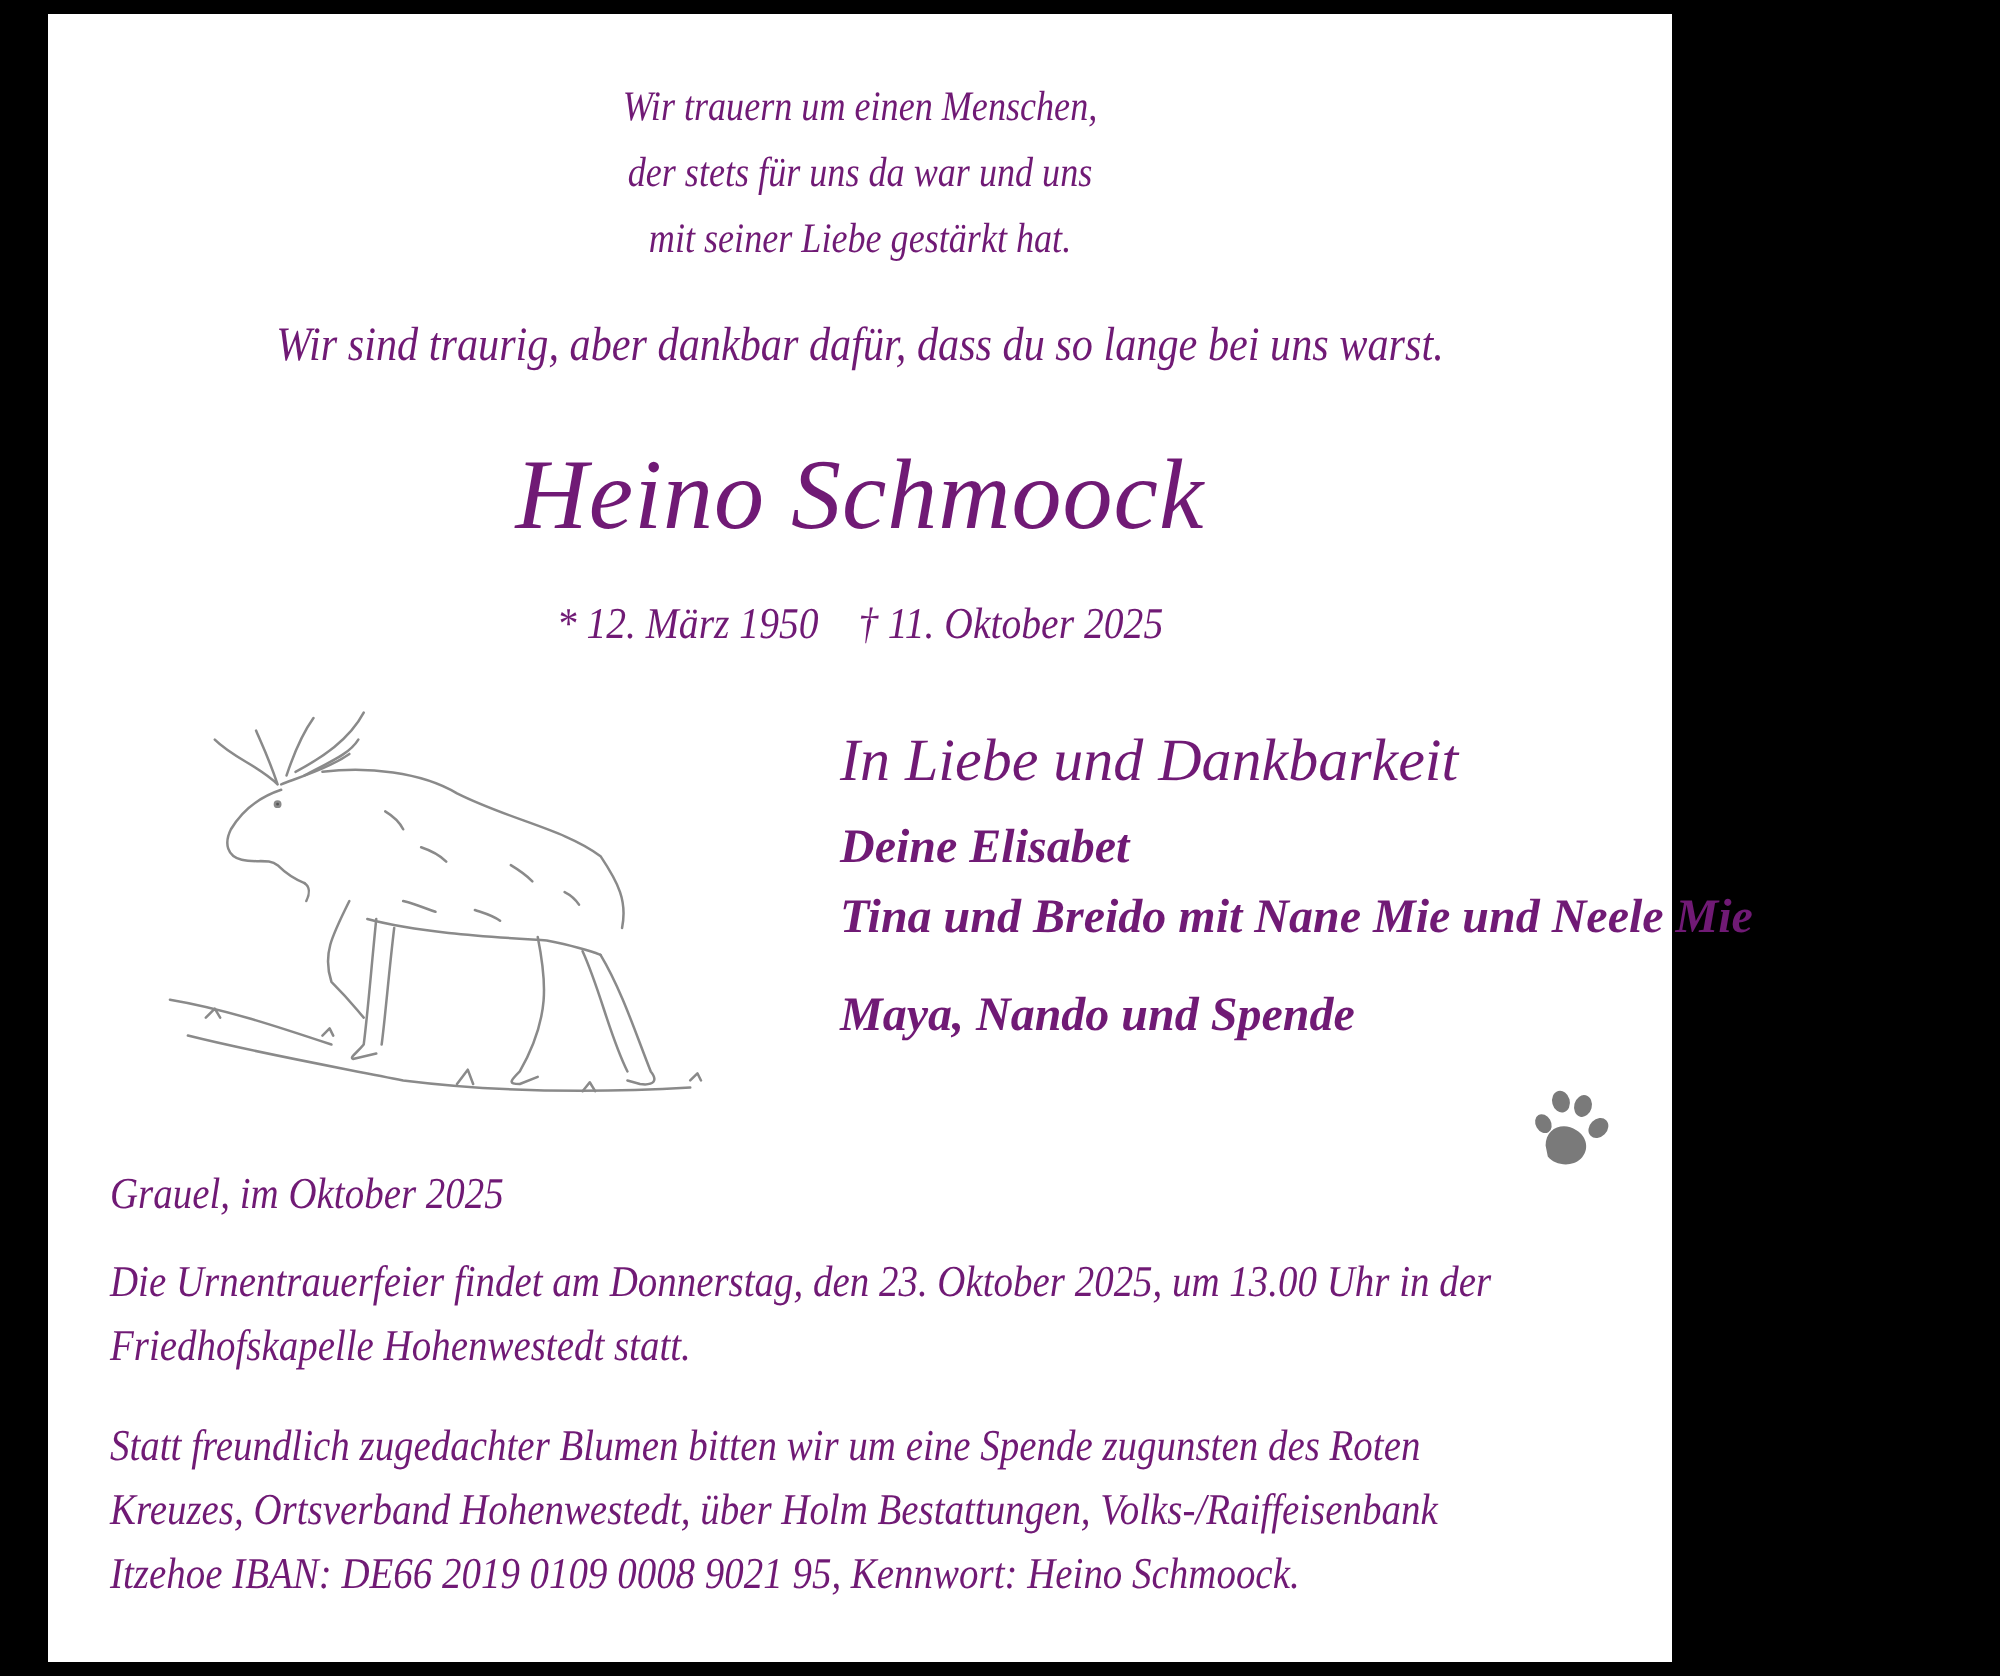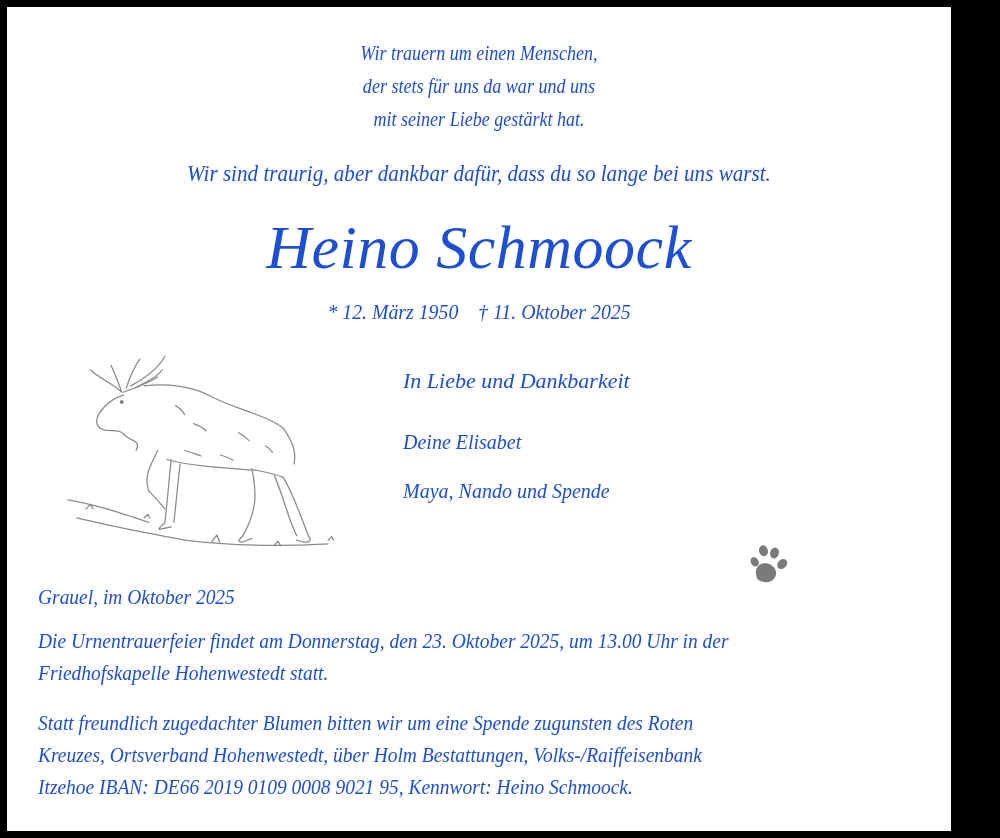--- a/index.html
+++ b/index.html
@@ -1,33 +1,33 @@
 <!DOCTYPE html>
 <html><head>
 <meta charset="utf-8">
 <style>
   html, body { margin: 0; padding: 0; background: #000; }
   body { width: 1000px; height: 838px; position: relative; overflow: hidden; }
   .card {
-    position: absolute; left: 7px; top: 7px; width: 944px; height: 824px;
-    background: #fff; color: #1d4ed8;
+    position: absolute; left: 24px; top: 7px; width: 812px; height: 824px;
+    background: #fff; color: #701a75;
     font-family: "Liberation Serif", "DejaVu Serif", serif; font-style: italic;
   }
   .abs { position: absolute; white-space: nowrap; }
   .center { left: 0; right: 0; text-align: center; }
   .poem { top: 30px; font-size: 21px; line-height: 33px; }
   .poem div { transform: scaleX(0.86); }
   .tagline { top: 153px; font-size: 24px; transform: scaleX(0.88); }
-  .name { top: 202px; font-size: 62px; line-height: 76px; letter-spacing: 0.5px; }
+  .name { top: 202px; font-size: 50px; line-height: 76px; letter-spacing: 0.5px; }
   .dates { top: 292px; font-size: 22px; transform: scaleX(0.9); }
   .dates .gap { display: inline-block; width: 22px; }
   .moose { left: 52px; top: 333px; width: 305px; height: 230px; }
   .family { left: 396px; top: 358px; }
-  .family .intro { font-size: 22px; line-height: 32px; margin-bottom: 28px; font-style: italic; }
-  .family .m { font-size: 20px; font-weight: normal; line-height: 35px; }
+  .family .intro { font-size: 30px; line-height: 32px; margin-bottom: 10px; font-style: italic; }
+  .family .m { font-size: 24px; font-weight: bold; line-height: 35px; }
   .family .gap2 { height: 14px; }
   .paw { left: 740px; top: 535px; width: 44px; height: 44px; }
   .body-text { left: 31px; font-size: 22px; line-height: 32px; transform-origin: left top; transform: scaleX(0.885); }
   .place { top: 574px; }
   .service { top: 618px; }
   .donation { top: 700px; }
 </style>
 </head>
 <body>
 
@@ -70,20 +70,21 @@
 
     <path d="M10 175 C40 180 70 190 100 200 M20 195 C60 205 100 212 140 220 C180 225 230 228 300 224"></path>
     <path d="M30 185 l5 -5 l3 5 M95 195 l4 -4 l2 4 M170 222 l6 -8 l3 8 M240 226 l4 -5 l3 5 M300 220 l4 -4 l2 4"></path>
 
     <path d="M130 70 c5 3 8 6 10 10 M150 90 c6 2 10 4 14 8 M200 100 c5 3 8 5 12 9 M230 115 c4 2 6 4 8 7 M140 120 c8 2 12 4 18 6 M180 125 c6 2 10 3 14 6"></path>
   </svg>
 
   <div class="abs family">
     <div class="intro">In Liebe und Dankbarkeit</div>
     <div class="m">Deine Elisabet</div>
+    <div class="m">Tina und Breido mit Nane Mie und Neele Mie</div>
     <div class="gap2"></div>
     <div class="m">Maya, Nando und Spende</div>
   </div>
 
   <svg class="abs paw" viewBox="0 0 40 40">
     <g fill="#7a7a7a">
       <ellipse cx="15" cy="8" rx="4" ry="5" transform="rotate(-15 15 8)"></ellipse>
       <ellipse cx="25" cy="10" rx="4" ry="5" transform="rotate(15 25 10)"></ellipse>
       <ellipse cx="32" cy="20" rx="4" ry="5" transform="rotate(45 32 20)"></ellipse>
       <ellipse cx="7" cy="18" rx="3.5" ry="4.5" transform="rotate(-30 7 18)"></ellipse>

